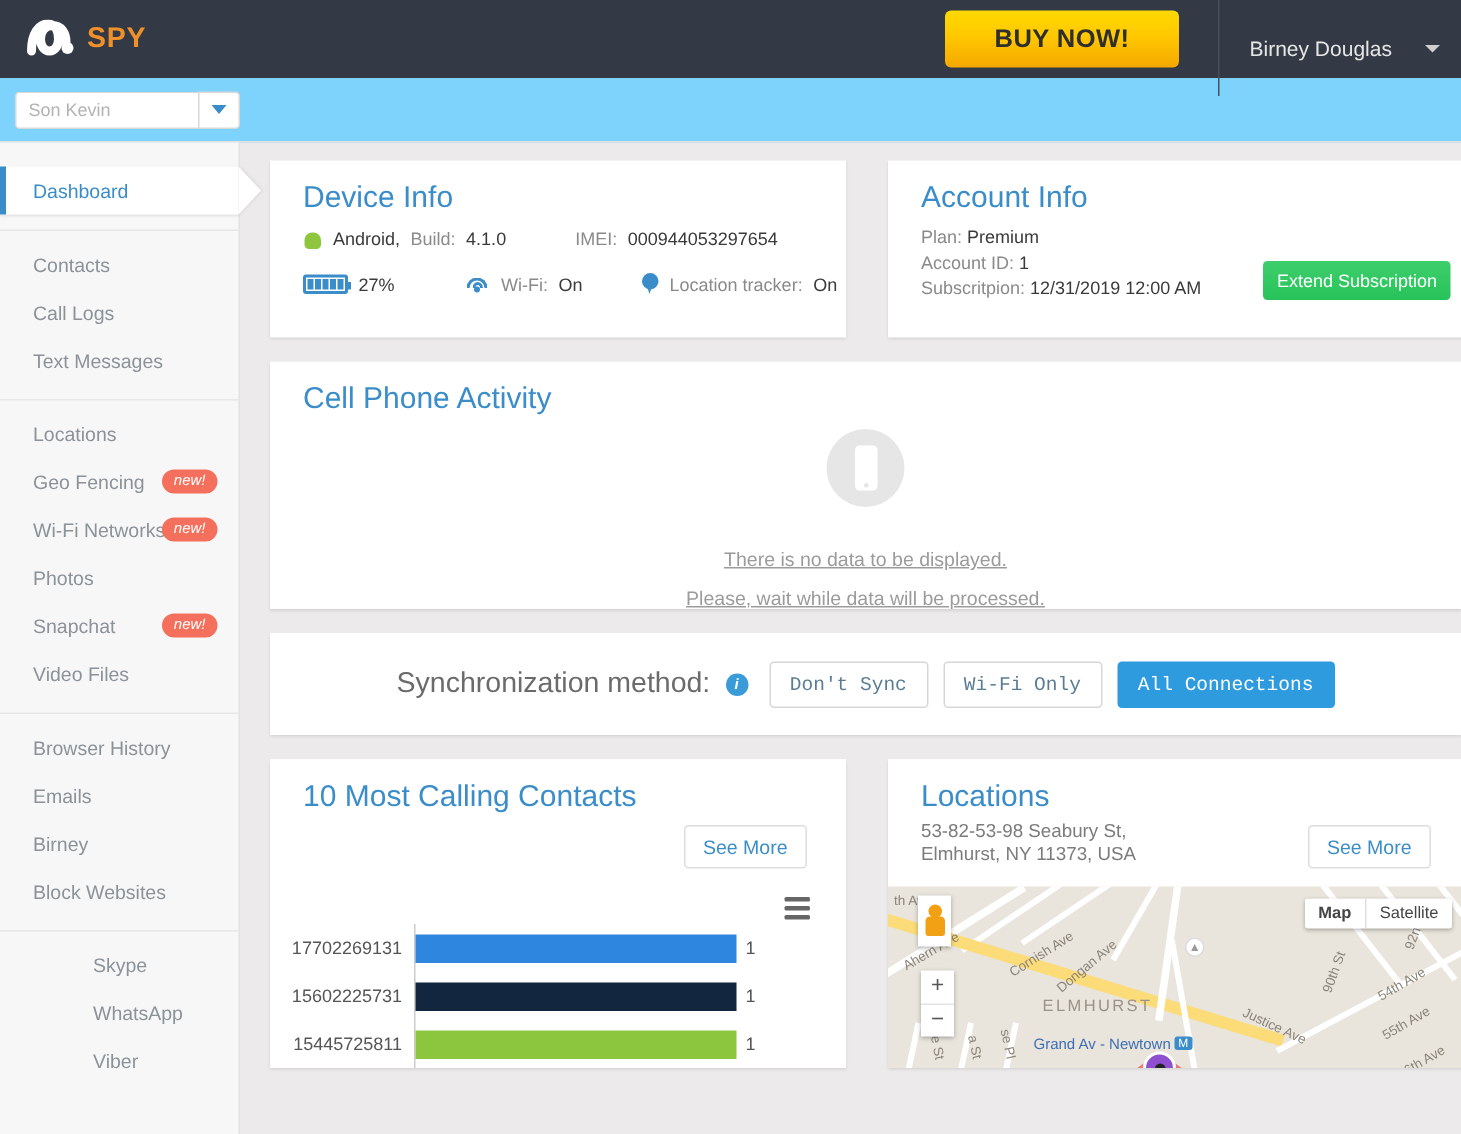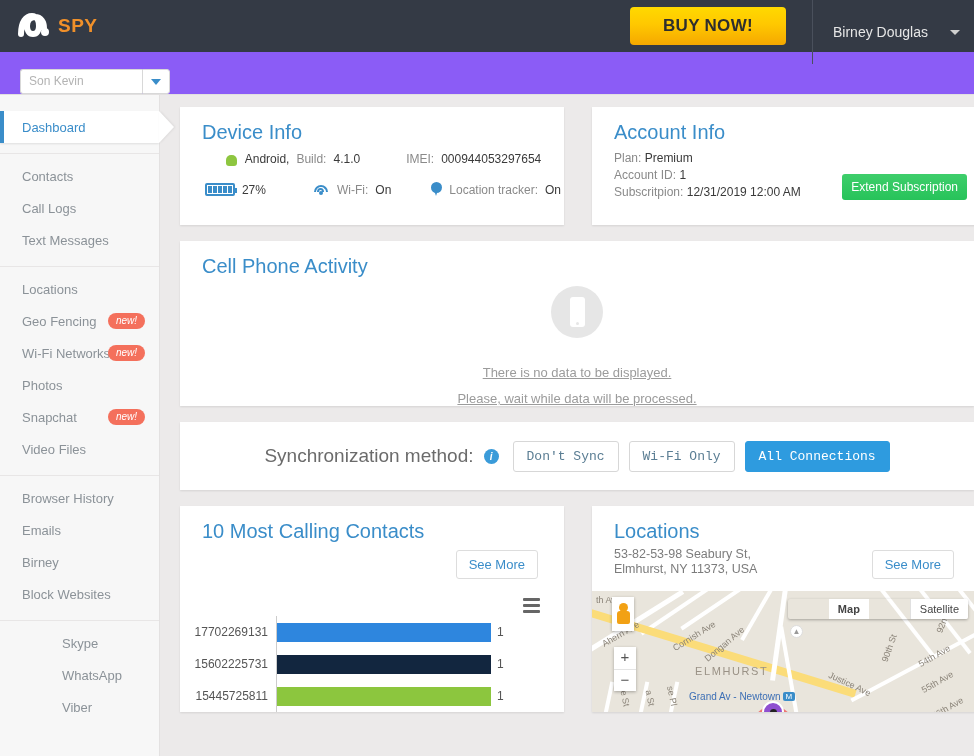--- a/index.html
+++ b/index.html
@@ -36,22 +36,22 @@
     border-left: 1px solid #4a505c; padding-left: 20px;
   }
   .user-name { color: #e6e6e6; font-size: 14px; }
   .caret-down {
     width: 0; height: 0; border-left: 5px solid transparent; border-right: 5px solid transparent;
     border-top: 5px solid #cfcfcf; cursor: pointer;
   }
 
   
   .subbar {
-    height: 43px; background: #8b5cf6; border-bottom: 1px solid #e2e0e0;
-    display: flex; align-items: flex-end; padding-left: 20px;
+    height: 43px; background: #7dd3fc; border-bottom: 1px solid #e2e0e0;
+    display: flex; align-items: center; padding-left: 10px;
   }
   .device-select { display: flex; height: 25px; }
   .device-select-value {
     width: 122px; border: 1px solid #d8d8d8; border-right: none;
     background: #fff; color: #b3b3b3; font-size: 12px;
     padding: 0 8px; line-height: 23px; border-radius: 3px 0 0 3px;
   }
   .device-select-arrow {
     width: 28px; border: 1px solid #d8d8d8; background: #fff;
     border-radius: 0 3px 3px 0; display: flex; align-items: center; justify-content: center;
@@ -104,21 +104,21 @@
   .panel { background: #fff; box-shadow: 0 1px 2px rgba(0,0,0,.10); position: relative; }
   .panel-title {
     color: #3a8dc9; font-size: 20px; font-weight: normal;
     padding: 14px 0 6px 22px;
   }
   .col-half { width: 384px; flex: 0 0 384px; }
   .col-full { width: 794px; flex: 0 0 794px; }
 
   
   .device-panel { height: 118px; }
-  .dev-line { display: flex; align-items: center; padding-left: 22px; justify-content: center; }
+  .dev-line { display: flex; align-items: center; padding-left: 22px; }
   .dev-line.l1 { margin-top: 2px; }
   .dev-line.l2 { margin-top: 16px; }
   .dev-item { display: flex; align-items: center; gap: 7px; font-size: 12px; color: #8a8a8a; }
   .dev-item b { color: #3a3a3a; font-weight: normal; }
   .dev-item.imei { margin-left: 46px; }
   .dev-item.wifi { margin-left: 48px; }
   .dev-item.loc { margin-left: 40px; }
   .icon-android { width: 13px; height: 14px; position: relative; }
   .icon-android::before {
     content: ""; position: absolute; left: 1px; top: 3px; width: 11px; height: 5px;
@@ -228,21 +228,20 @@
     position: absolute; left: 0; top: 85px; right: 0; bottom: 0;
     background: #e9e5dc; overflow: hidden;
   }
   .map-type {
     position: absolute; right: 8px; top: 8px; z-index: 5; display: flex;
     box-shadow: 0 1px 3px rgba(0,0,0,.3); border-radius: 2px; overflow: hidden;
   }
   .map-type span {
     background: #fff; font-size: 11px; padding: 4px 9px; color: #444; cursor: pointer;
     font-weight: bold;
-    margin-left: 41px;
   }
   .map-type span.alt { font-weight: normal; border-left: 1px solid #e0e0e0; }
   .pegman {
     position: absolute; left: 20px; top: 6px; width: 22px; height: 34px;
     background: #fff; box-shadow: 0 1px 3px rgba(0,0,0,.3); z-index: 5;
     display: flex; align-items: center; justify-content: center; cursor: pointer;
   }
   .pegman::before { content: ""; width: 9px; height: 9px; background: #f2a114; border-radius: 50%;
     position: absolute; top: 6px; }
   .pegman::after { content: ""; width: 13px; height: 13px; background: #f2a114;

